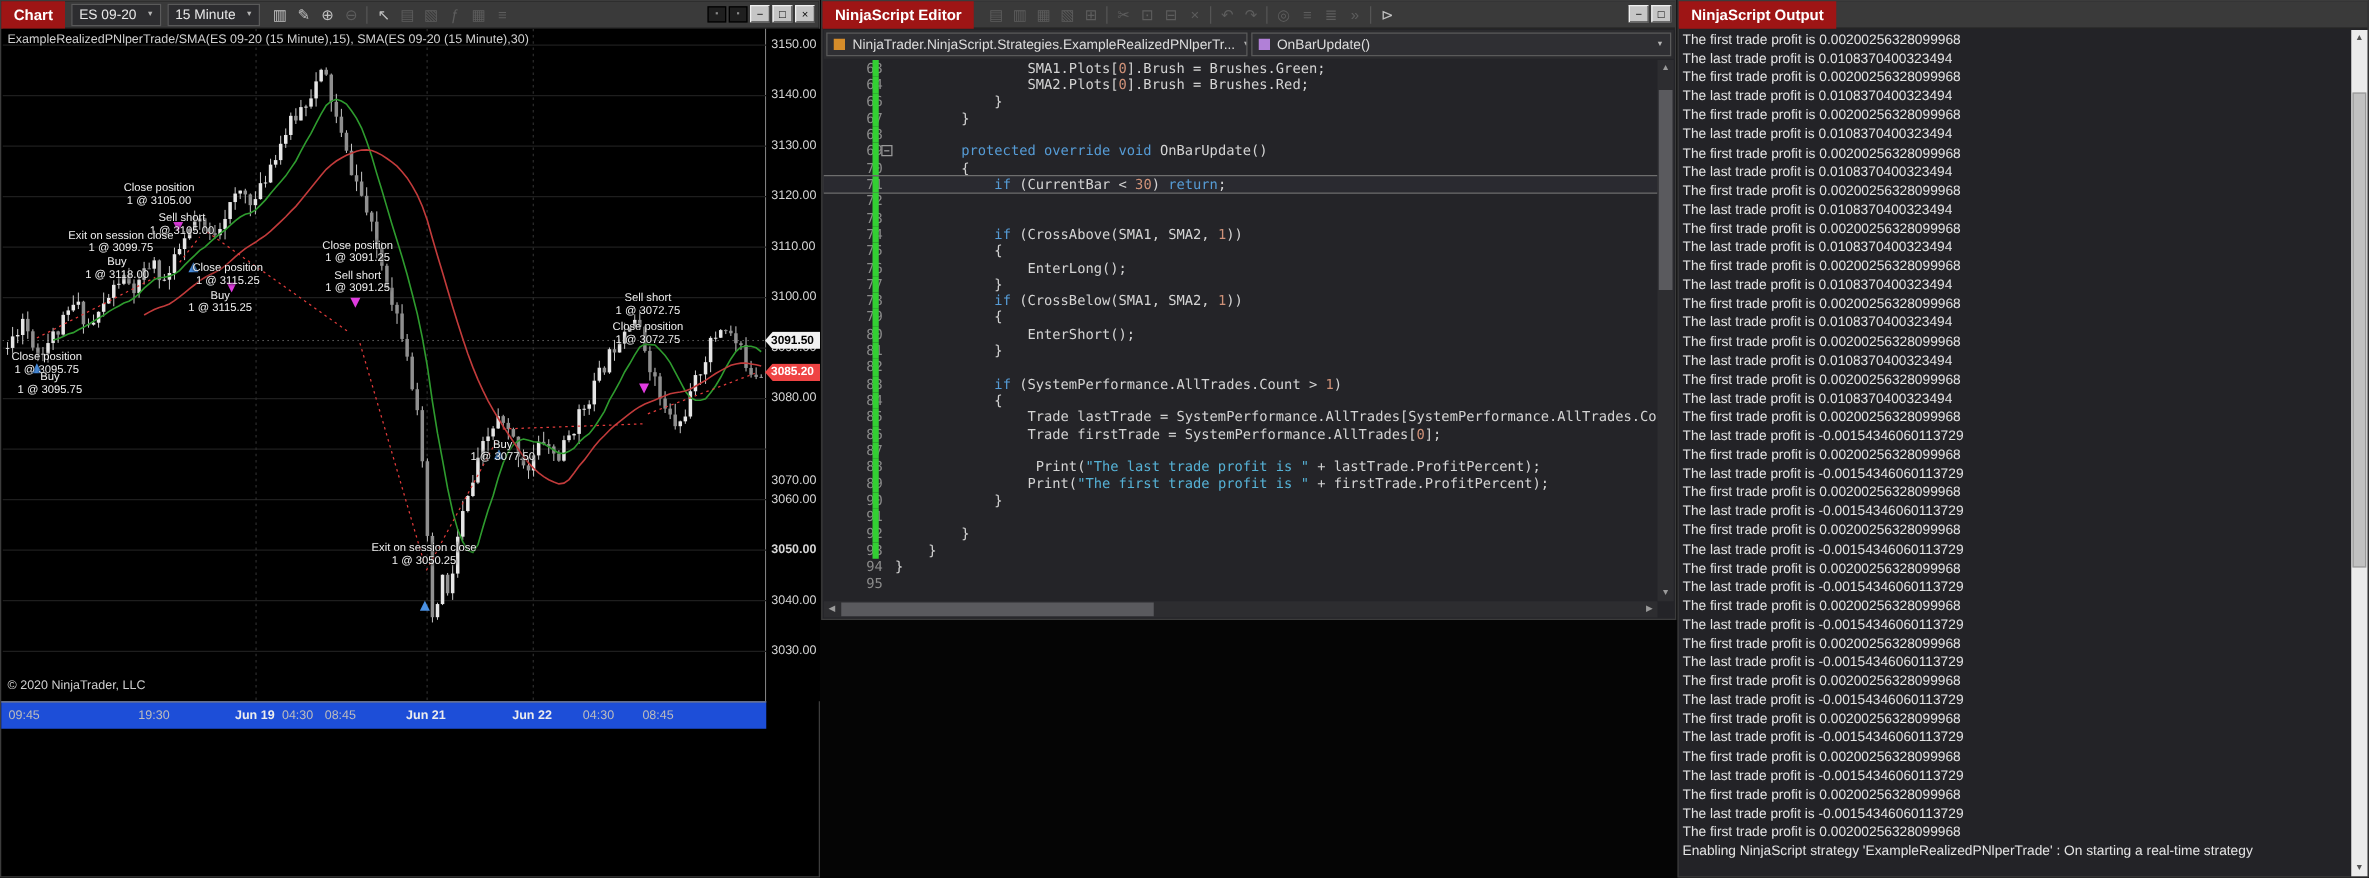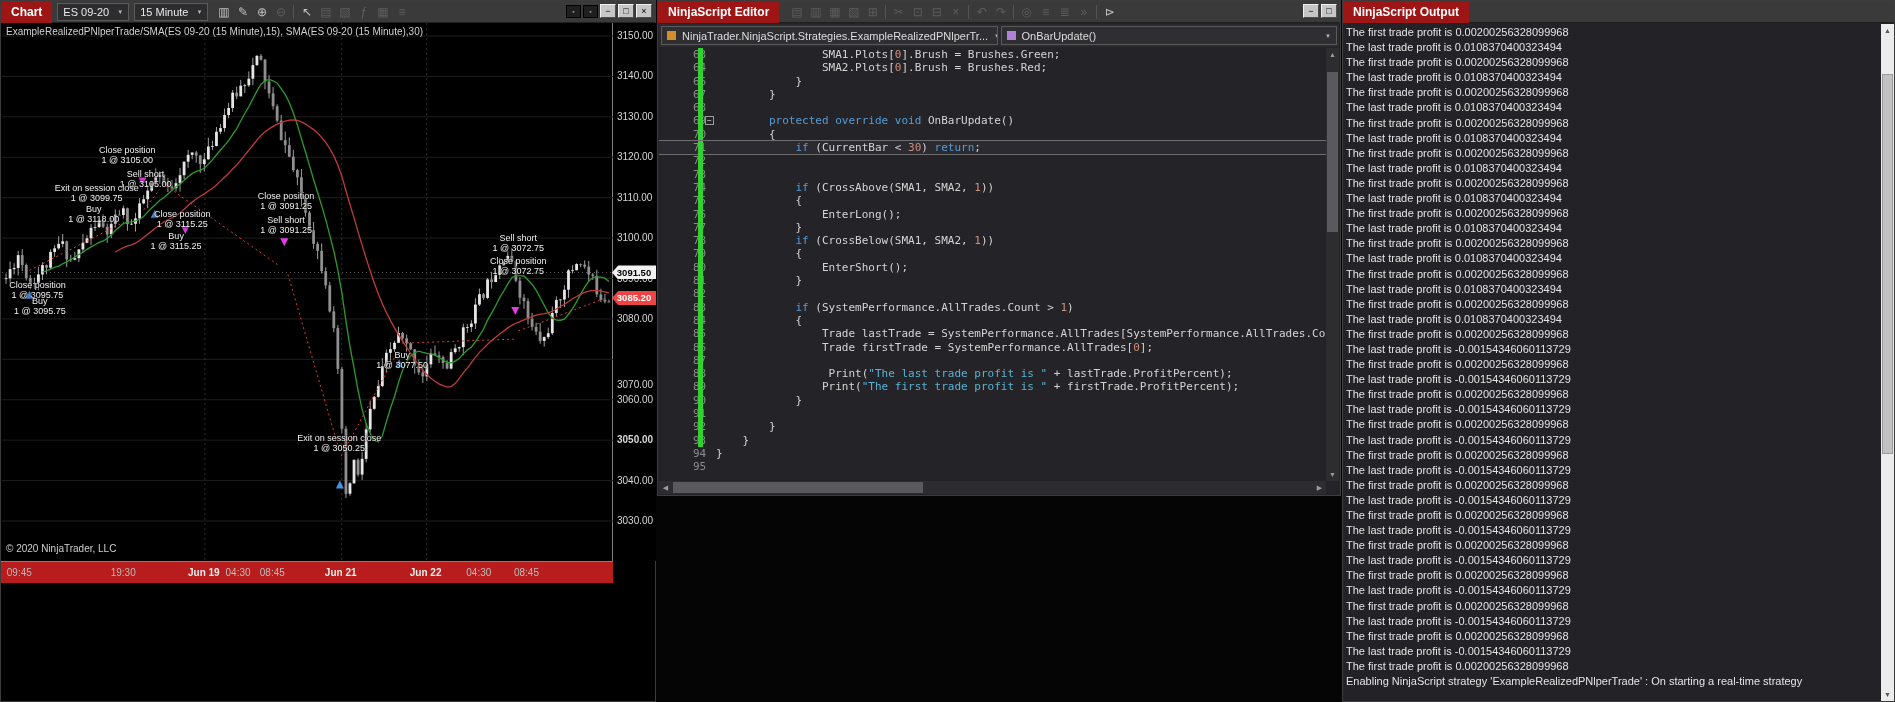--- a/index.html
+++ b/index.html
@@ -27,21 +27,21 @@
   
   #chart-window{left:0;top:0;width:656px;height:702px;background:#000;}
   .chart-body{position:absolute;top:22px;left:0;width:655px;height:538px;display:flex;justify-content:flex-end;}
   #plot{position:relative;width:611px;height:538px;background:#000;border-right:1px solid #808080;}
   #chart-svg{position:absolute;left:0;top:0;}
   #paxis{position:relative;width:43px;background:#000;}
   .paxis-label{position:absolute;left:4px;font-size:10px;color:#d6d6d6;white-space:nowrap;}
   .ptag{position:absolute;left:-1px;width:44px;height:14px;font-size:9.5px;font-weight:bold;
     display:flex;align-items:center;justify-content:center;
     clip-path:polygon(0 50%,14% 0,100% 0,100% 100%,14% 100%);}
-  #taxis{position:absolute;top:560px;left:0;width:612px;height:22px;background:#b91c1c;border-top:1px solid #808080;}
+  #taxis{position:absolute;top:560px;left:0;width:612px;height:22px;background:#1d4ed8;border-top:1px solid #808080;}
   .taxis-label{position:absolute;top:5px;font-size:10px;color:#bdbdbd;transform:translateX(-50%);white-space:nowrap;}
   .legend{position:absolute;top:3px;left:4px;font-size:10px;color:#d0d0d0;white-space:nowrap;z-index:5;}
   .copyright{position:absolute;bottom:7px;left:4px;font-size:10px;color:#cfcfcf;z-index:5;}
   .ann{position:absolute;transform:translateX(-50%);text-align:center;font-size:9px;line-height:10px;
     color:#f0f0f0;white-space:pre;z-index:4;text-shadow:0 0 2px #000,0 0 3px #000;}
 
   
   #editor-window{left:657px;top:0;width:684px;height:496px;background:#242428;}
   .dd-row{position:absolute;top:23px;left:1px;right:1px;height:23px;display:flex;gap:3px;
     align-items:center;background:#2b2b2e;padding:0 2px;}

